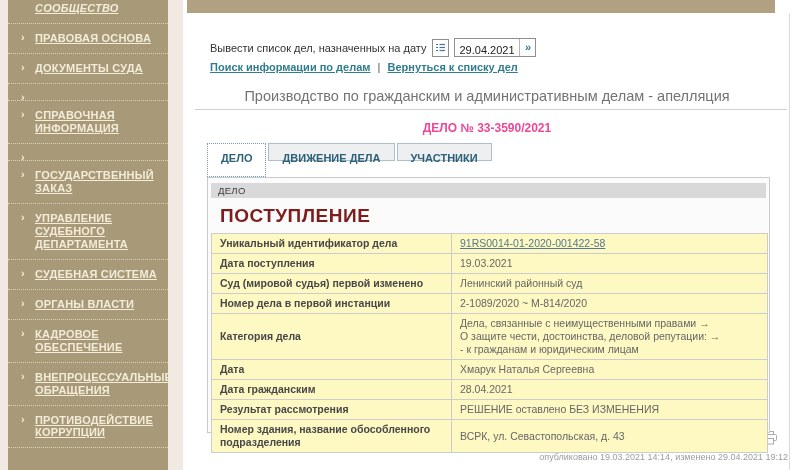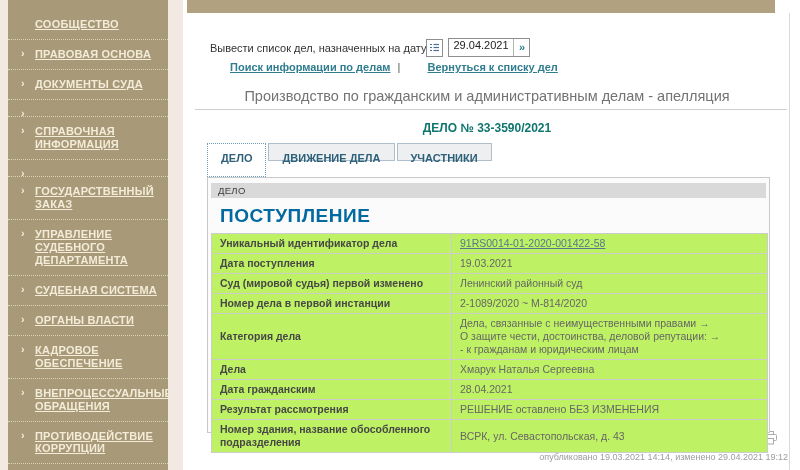--- a/index.html
+++ b/index.html
@@ -19,21 +19,21 @@
   .sidebar {
     position:absolute; left:8px; top:0; width:160px; height:470px;
     background:#a89979; overflow:hidden;
   }
   .sb-item {
     position:relative;
     padding:8px 6px 8px 27px;
     border-bottom:1px dotted #dcd2b6;
     cursor:pointer;
   }
-  .sb-item.first { padding-top:18px; }
+  .sb-item.first { padding-top:2px;font-style:italic; }
   .sb-item .arr {
     position:absolute; left:13px; top:7px;
     color:#f3ecd8; font-size:11px; font-weight:bold;
   }
   .sb-label {
     color:#f3ecd8; font-size:11px; font-weight:bold;
     text-decoration:underline; line-height:1.18; letter-spacing:.2px;
     display:block; text-transform:uppercase;
   }
 
@@ -41,53 +41,53 @@
   .topbar {
     position:absolute; left:187px; top:0; width:588px; height:13px;
     background:#b1a181;
   }
   .right-border { position:absolute; left:789px; top:13px; width:1px; height:457px; background:#d9d9d9; }
 
   .toolbar-row {
     position:absolute; left:210px; top:38px; width:560px;
     display:flex; align-items:center; font-size:11px; color:#333;
   }
-  .toolbar-row .lbl { margin-right:0; }
+  .toolbar-row .lbl { margin-right:6px; }
   .cal-btn {
     width:17px; height:18px; background:#fff; border:1px solid #8e8e8e;
     display:inline-flex; align-items:center; justify-content:center;
     margin-right:5px; cursor:pointer; padding:0;
   }
   .date-group {
-    display:inline-flex; align-items:flex-start; border:1px solid #8e8e8e; background:#fff; height:19px;
+    display:inline-flex; align-items:flex-end; border:1px solid #8e8e8e; background:#fff; height:19px;
   }
   .date-group input {
     border:none; outline:none; width:64px; font-size:11px; padding:0 4px;
     font-family:"Liberation Sans", sans-serif; color:#222;
   }
   .go-btn {
     width:16px; border:none; border-left:1px solid #b5b5b5; background:#fff;
     color:#2f7d8e; font-size:11px; font-weight:bold; cursor:pointer; line-height:17px;
   }
   .links-row {
     position:absolute; left:210px; top:61px; font-size:11px; font-weight:bold;
   }
-  .links-row a { color:#2f7d8e; text-decoration:underline; cursor:pointer;margin-left:20px; }
+  .links-row a { color:#2f7d8e; text-decoration:underline; cursor:pointer; }
   .links-row .sep { color:#555; font-weight:normal; margin:0 4px; }
 
   .page-title {
     position:absolute; left:187px; top:88px; width:600px;
     text-align:center; font-size:14.5px; color:#737373;
   }
   .title-rule {
     position:absolute; left:195px; top:109px; width:592px; height:1px; background:#cfcfcf;
   }
   .case-number {
     position:absolute; left:187px; top:121px; width:600px;
-    text-align:center; font-size:12px; font-weight:bold; color:#0f766e;
+    text-align:center; font-size:12px; font-weight:bold; color:#ec4899;
   }
 
   
   .tabs { position:absolute; left:207px; top:143px; display:flex; align-items:flex-start; }
   .tab {
     font-size:11px; font-weight:bold; color:#2d6079; text-transform:uppercase;
     padding:8px 13px; margin-right:2px; cursor:pointer; background:#edeff1;
     border:1px solid #aebecb; height:18px; white-space:nowrap;
   }
   .tab.active {
@@ -97,24 +97,24 @@
   
   .panel {
     position:absolute; left:207px; top:177px; width:563px; height:256px;
     background:#fbfbfb; border:1px solid #c9c9c9; z-index:1;
   }
   .panel-header {
     margin:5px 3px 0 3px; height:15px; background:#d9d9d9;
     font-size:9.5px; color:#3c3c3c; padding:2px 7px; letter-spacing:.3px;
   }
   .section-title {
-    margin:7px 0 6px 12px; font-size:19px; font-weight:bold; color:#0369a1; letter-spacing:.5px;
+    margin:7px 0 6px 12px; font-size:19px; font-weight:bold; color:#7f1d1d; letter-spacing:.5px;
   }
   table.case {
-    margin:0 3px; width:557px; border-collapse:collapse; background:#bef264;
+    margin:0 3px; width:557px; border-collapse:collapse; background:#fef9c3;
     font-size:10.5px; border:1px solid #c0c0c0;
   }
   table.case td {
     border:1px solid #cccccc; padding:3px 8px; vertical-align:middle; line-height:13px;
   }
   td.k { width:240px; color:#474747; font-weight:bold; }
   td.v { color:#666; }
   td.v a { color:#54788e; text-decoration:underline; cursor:pointer; }
   .vline { display:block; }
 
@@ -249,21 +249,21 @@
       </tr>
       <tr>
         <td class="k">Категория дела</td>
         <td class="v">
           <span class="vline">Дела, связанные с неимущественными правами →</span>
           <span class="vline">О защите чести, достоинства, деловой репутации: →</span>
           <span class="vline">- к гражданам и юридическим лицам</span>
         </td>
       </tr>
       <tr>
-        <td class="k">Дела</td>
+        <td class="k">Дата</td>
         <td class="v">Хмарук Наталья Сергеевна</td>
       </tr>
       <tr>
         <td class="k">Дата гражданским</td>
         <td class="v">28.04.2021</td>
       </tr>
       <tr>
         <td class="k">Результат рассмотрения</td>
         <td class="v">РЕШЕНИЕ оставлено БЕЗ ИЗМЕНЕНИЯ</td>
       </tr>

